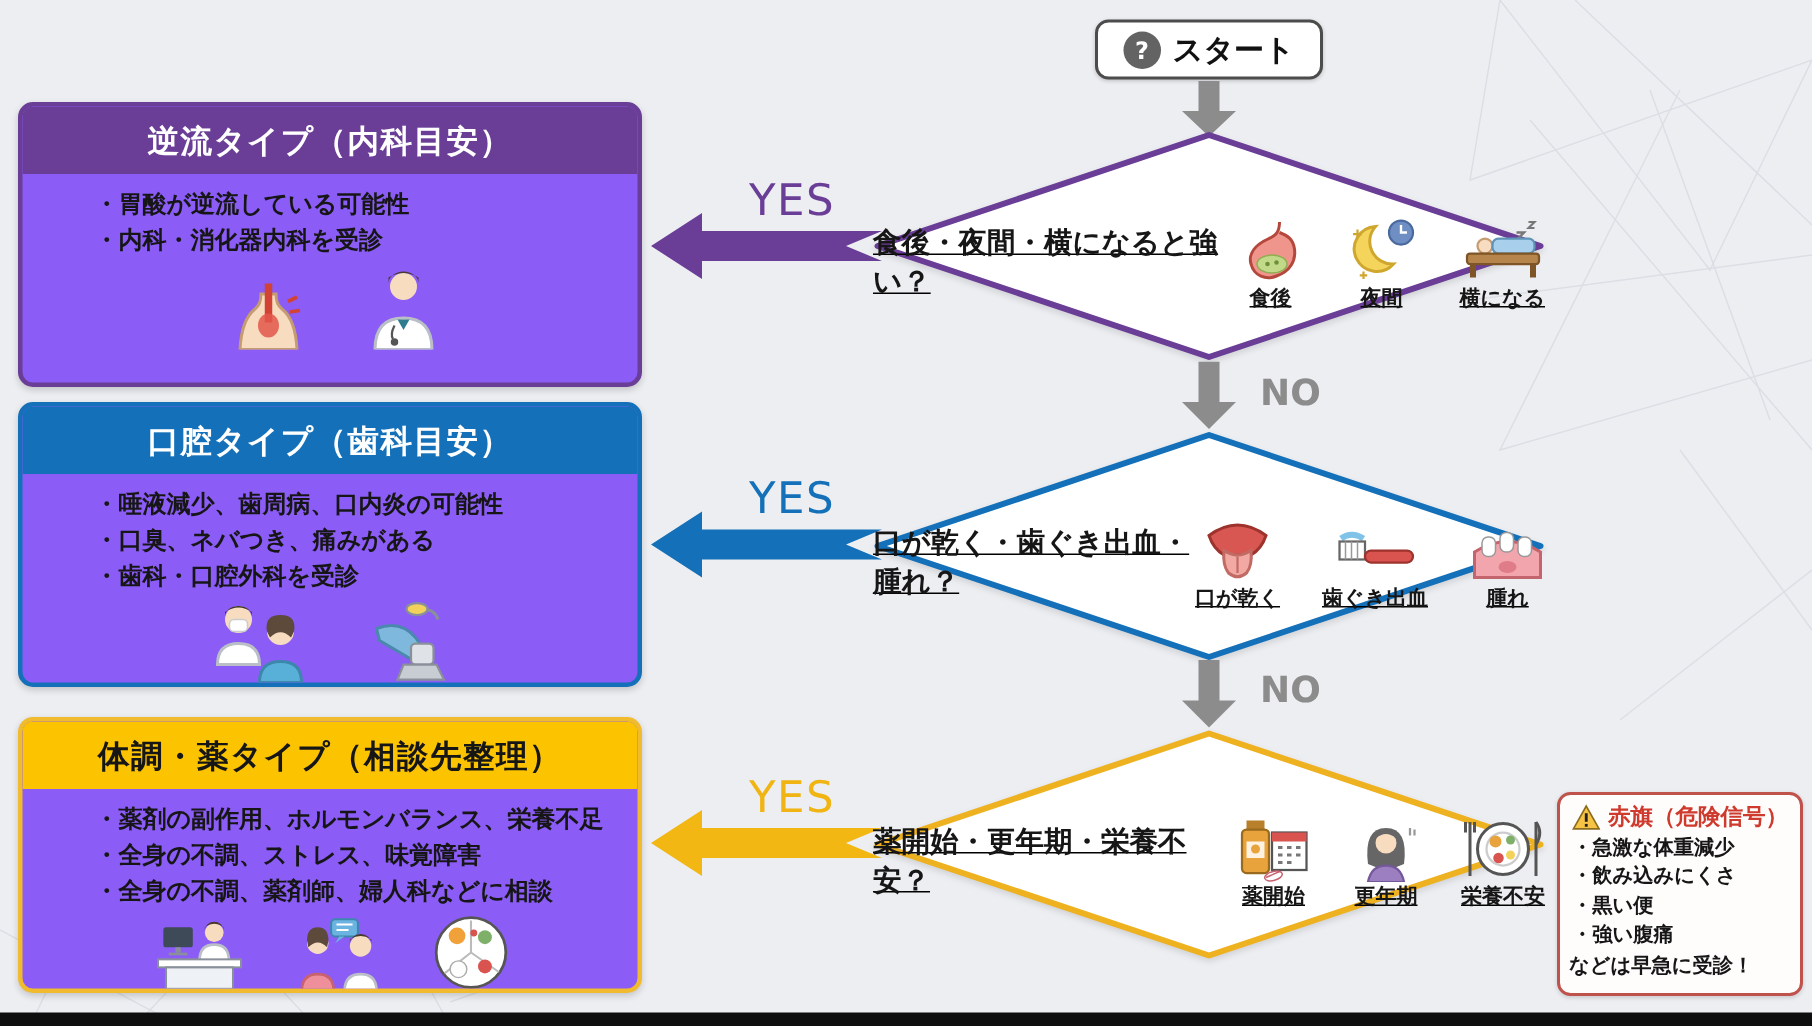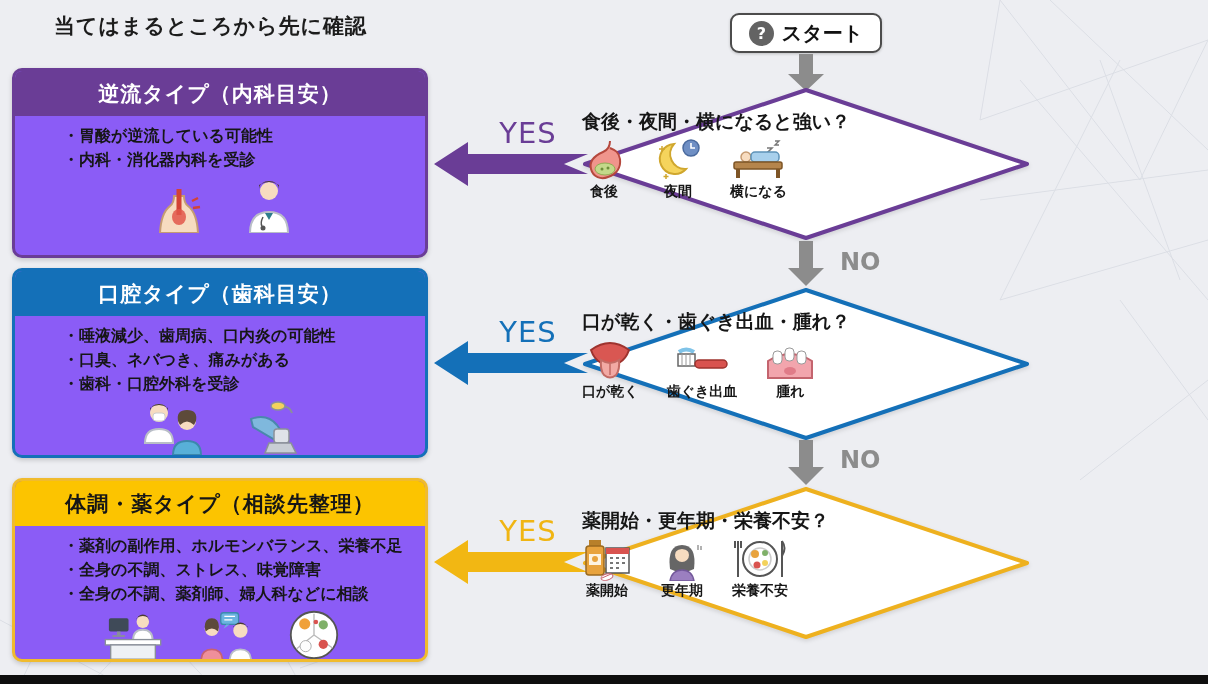--- a/index.html
+++ b/index.html
@@ -25,22 +25,22 @@
   .purple .box-header{background:#6a3d96;color:#fff;}
   .blue .box-header{background:#1470b8;color:#fff;}
   .yellow .box-header{background:#fcc400;color:#161616;}
   .box-body{padding:8px 12px 4px;}
   .bullet{font-size:16px;font-weight:700;color:#161616;line-height:1.5;white-space:nowrap;margin-left:36px;}
   .box-icons{display:flex;justify-content:center;align-items:flex-end;gap:36px;margin-top:3px;}
   
   .diamond{left:582px;filter:drop-shadow(0 2px 2px rgba(0,0,0,.12));}
   .diamond polygon{fill:#fff;stroke-width:4;stroke-linejoin:round;}
   .d-purple{stroke:#6a3d96;} .d-blue{stroke:#1470b8;} .d-yellow{stroke:#eeb11f;}
-  .diamond-content{left:582px;width:448px;height:154px;display:flex;flex-direction:column;
-                   align-items:flex-start;padding-top:22px;box-sizing:border-box;}
+  .diamond-content{left:582px;width:448px;height:154px;display:flex;flex-direction:row;
+                   align-items:center;padding-top:22px;box-sizing:border-box;text-decoration:underline;}
   .question{font-size:19px;font-weight:700;color:#161616;}
   .options{display:flex;gap:28px;margin-top:3px;align-items:flex-end;}
   .option{display:flex;flex-direction:column;align-items:center;gap:1px;}
   .opt-label{font-size:14px;font-weight:700;color:#161616;white-space:nowrap;}
   
   .yes-label{width:120px;text-align:center;font-size:29px;font-weight:400;letter-spacing:1px;}
   .c-purple{color:#6a3d96;} .c-blue{color:#1470b8;} .c-yellow{color:#f0b513;}
   .yes-arrow{left:432px;}
   .f-purple{fill:#6a3d96;} .f-blue{fill:#1470b8;} .f-yellow{fill:#f2b713;}
   .no-arrow{left:786px;} .gray-f{fill:#8c8c8c;}
@@ -64,21 +64,20 @@
     <g stroke="#d9dce3" stroke-width="1" fill="none" opacity="0.85">
       <path d="M1000 0 L1140 180 L1208 40 L980 120 Z"></path>
       <path d="M1050 0 L1208 150 M1100 60 L1180 280 M980 200 L1208 170"></path>
       <path d="M1208 240 L1000 300 L1120 60"></path>
       <path d="M1020 80 L1208 300 M1208 380 L1080 480 M1120 300 L1208 420"></path>
       <path d="M0 620 L120 684 M60 600 L20 684 M150 620 L90 684 M260 610 L300 684 M380 640 L300 668"></path>
       <path d="M40 660 L160 630 L210 684"></path>
     </g>
   </svg>
 
-  <div class="abs page-header">当てはまるところから先に確認</div>
 
   <div class="abs start-box">
     <span class="q-circle">?</span>
     <span class="start-label">スタート</span>
   </div>
   <svg class="abs no-arrow" style="top:54px" width="40" height="38" viewBox="0 0 40 38">
     <polygon class="gray-f" points="13,0 27,0 27,20 38,20 20,37 2,20 13,20"></polygon>
   </svg>
 
   <div class="abs type-box purple" style="top:68px;height:190px">
@@ -314,15 +313,30 @@
           <circle cx="23" cy="17" r="4" fill="#e8a33d"></circle>
             <circle cx="33" cy="16" r="3" fill="#7fb069"></circle>
           <circle cx="25" cy="28" r="3.5" fill="#d9534f"></circle>
             <circle cx="33" cy="26" r="3" fill="#f3d25c"></circle>
         </svg>
         <span class="opt-label">栄養不安</span>
       </div>
     </div>
   </div>
 
+  <div class="abs red-box">
+    <div class="red-title">
+      <svg width="20" height="18" viewBox="0 0 20 18">
+        <path d="M10 1 L19 17 L1 17 Z" fill="#f6c344" stroke="#8a6d1f" stroke-width="1.2"></path>
+        <rect x="9" y="6" width="2" height="6" fill="#222"></rect>
+          <rect x="9" y="13.5" width="2" height="2" fill="#222"></rect>
+      </svg>
+      <span>赤旗（危険信号）</span>
+    </div>
+    <div class="red-bullet">・急激な体重減少</div>
+    <div class="red-bullet">・飲み込みにくさ</div>
+    <div class="red-bullet">・黒い便</div>
+    <div class="red-bullet">・強い腹痛</div>
+    <div class="red-footer">などは早急に受診！</div>
+  </div>
 
   <div class="abs bottom-bar"></div>
 </div>
 
 </body></html>

